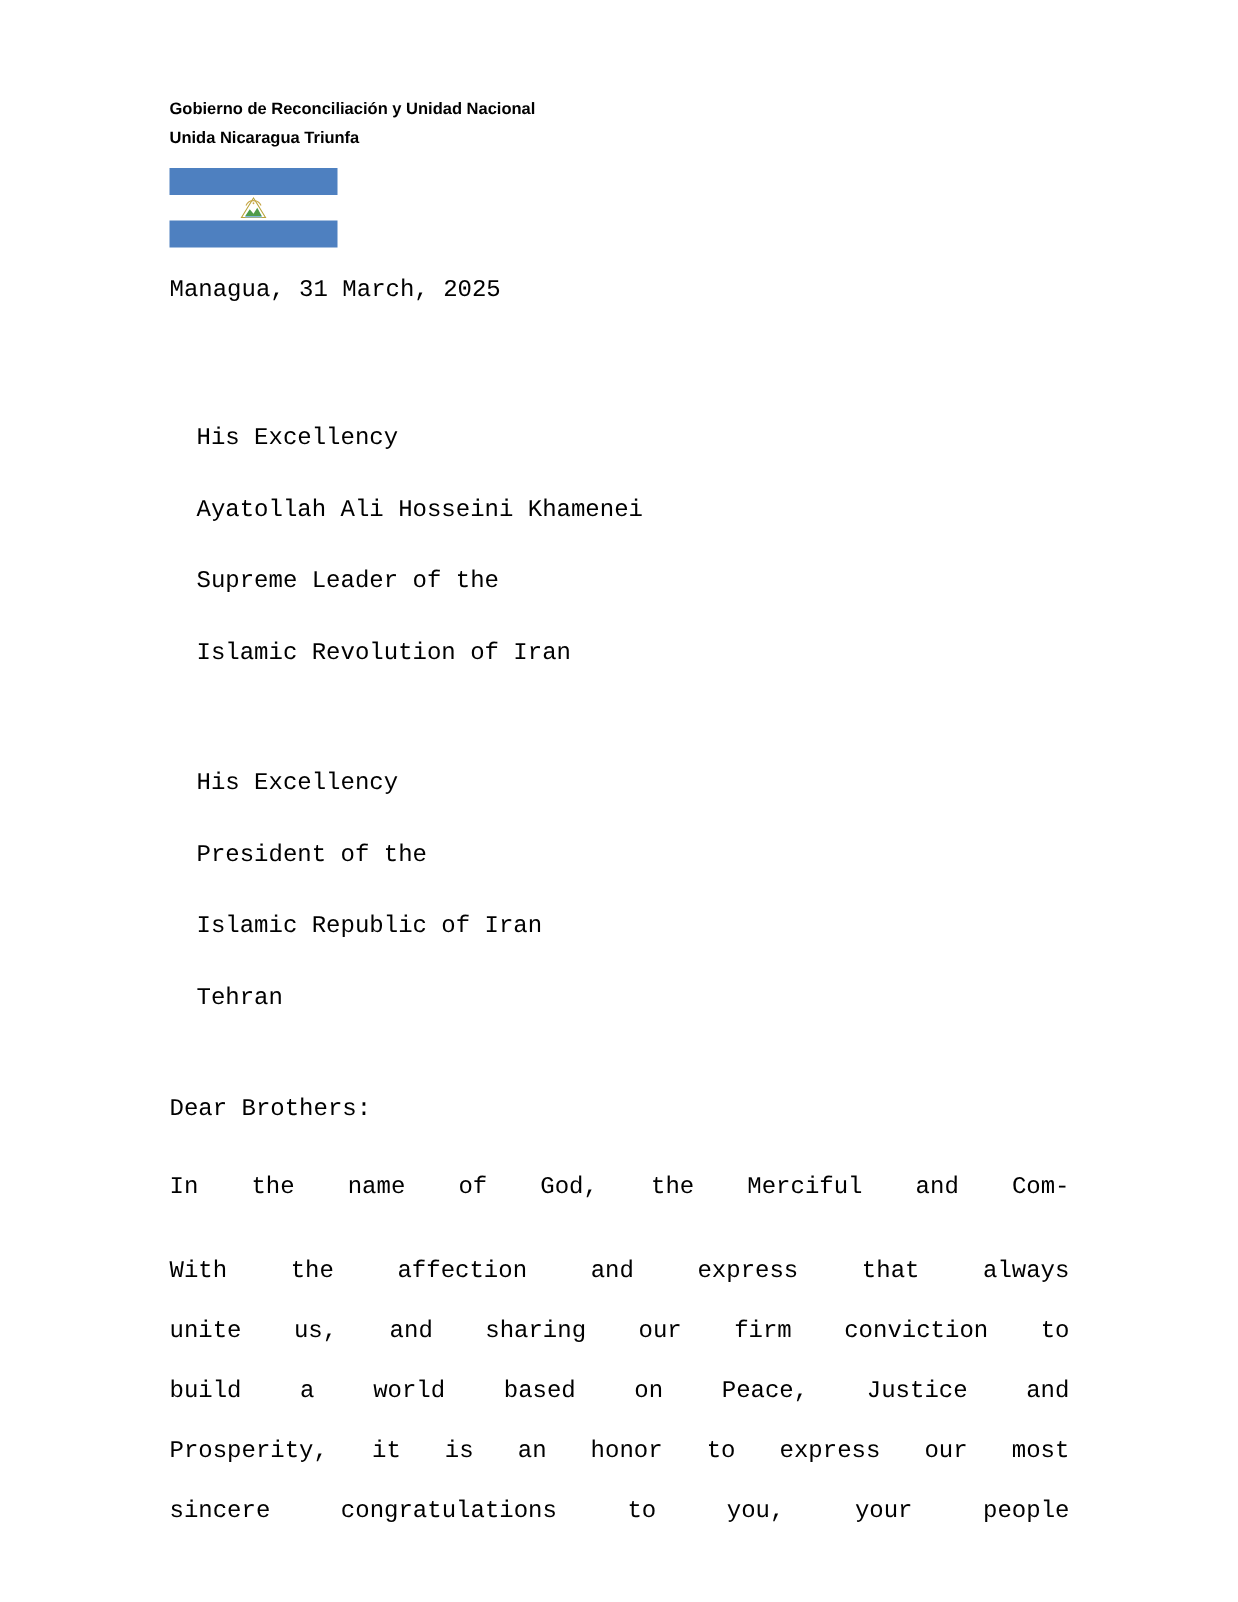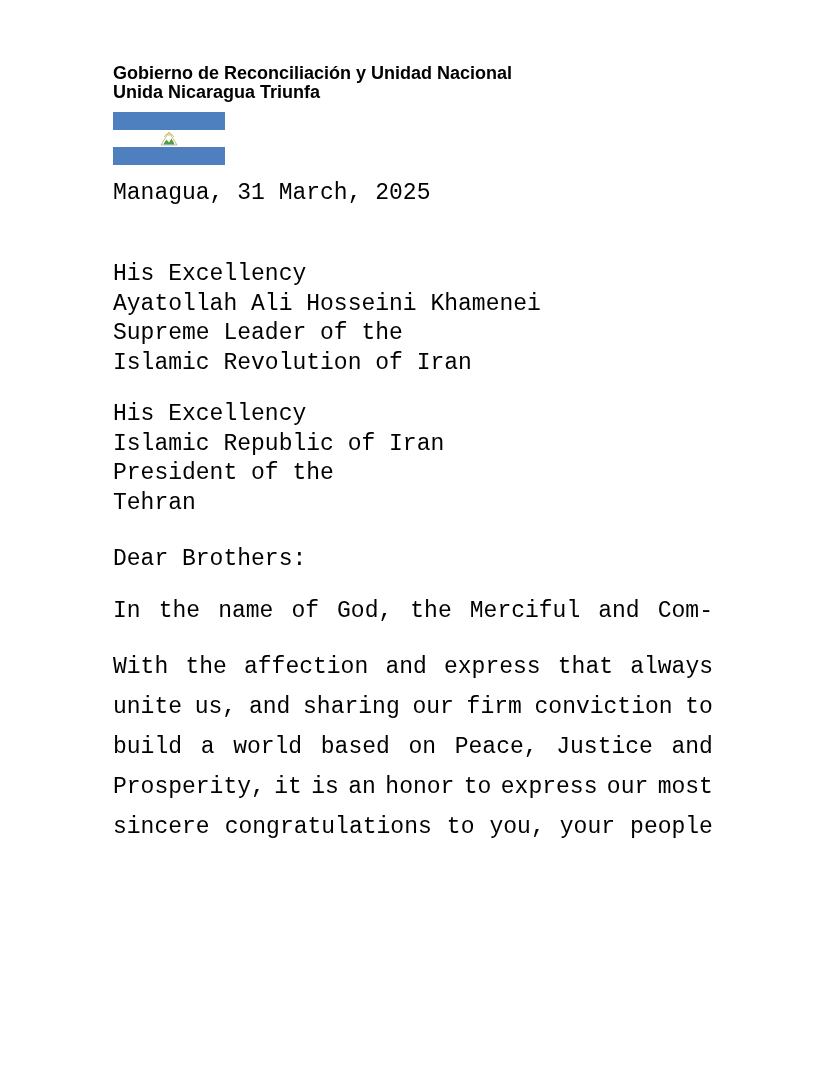--- a/index.html
+++ b/index.html
@@ -29,21 +29,21 @@
   
   .letterhead {
     position: absolute;
     left: 113px;
     top: 64px;
     width: 620px;
   }
   .letterhead-line {
     font-family: "Liberation Sans", sans-serif;
     font-weight: bold;
-    font-size: 18px;
+    font-size: 11px;
     line-height: 19px;
     letter-spacing: 0.0px;
     color: #000000;
     white-space: nowrap;
   }
 
   
   .flag {
     position: absolute;
     left: 113px;
@@ -72,38 +72,38 @@
     display: block;
   }
 
   
   .letter {
     position: absolute;
     left: 113px;
     top: 178px;
     width: 600px;
     font-family: "Liberation Mono", "DejaVu Sans Mono", monospace;
-    font-size: 23px;
+    font-size: 16px;
     color: #000000;
   }
 
   .date-line {
     line-height: 30px;
     white-space: pre;
     margin: 0 0 0 0;
   }
 
   .block {
     margin: 0;
     padding: 0;
   }
   .block-line {
     line-height: 29.5px;
     white-space: pre;
-    margin: 0;
+    margin: 18px;
   }
 
   .spacer-1 { height: 52px; }
   .spacer-2 { height: 16px; }
   .spacer-3 { height: 22px; }
   .spacer-4 { height: 27px; }
 
   .salutation {
     line-height: 29.5px;
     white-space: pre;
@@ -157,22 +157,22 @@
       <div class="block-line">His Excellency</div>
       <div class="block-line">Ayatollah Ali Hosseini Khamenei</div>
       <div class="block-line">Supreme Leader of the</div>
       <div class="block-line">Islamic Revolution of Iran</div>
     </div>
 
     <div class="spacer-3"></div>
 
     <div class="block">
       <div class="block-line">His Excellency</div>
+      <div class="block-line">President of the</div>
       <div class="block-line">Islamic Republic of Iran</div>
-      <div class="block-line">President of the</div>
       <div class="block-line">Tehran</div>
     </div>
 
     <div class="spacer-4"></div>
 
     <div class="salutation">Dear Brothers:</div>
 
     <div class="spacer-2"></div>
 
     <div class="para-group" id="para-0">

